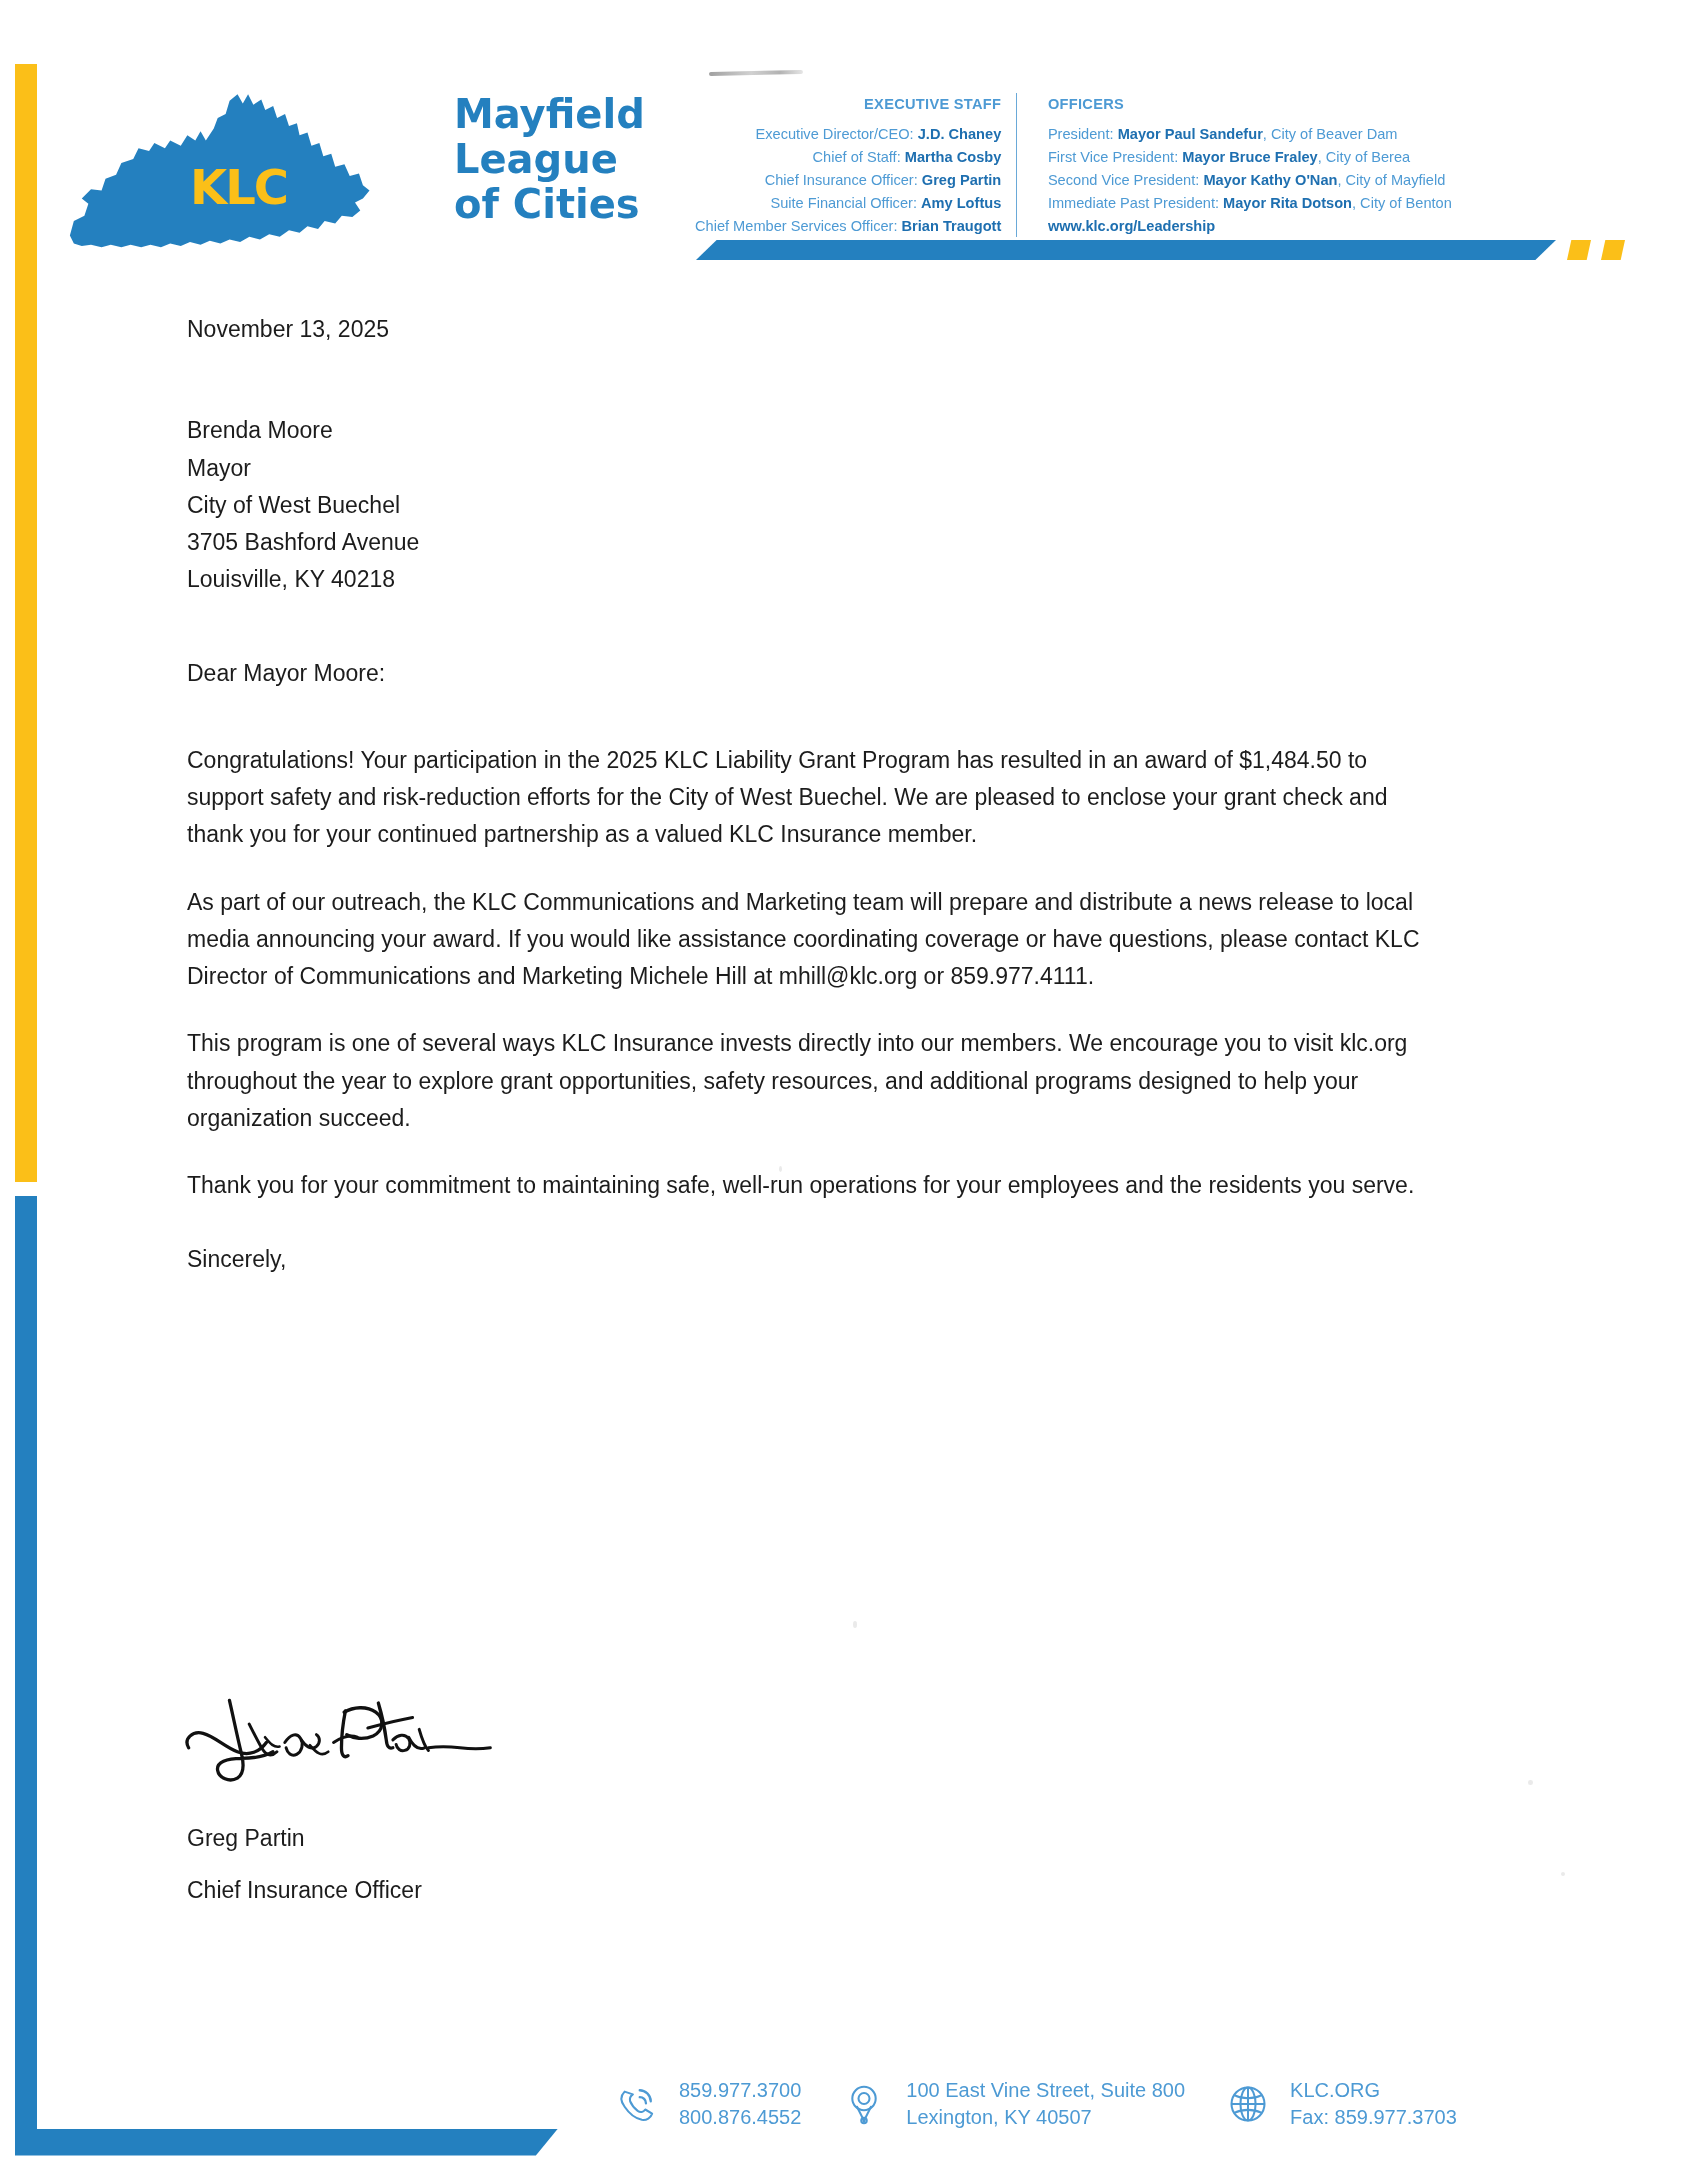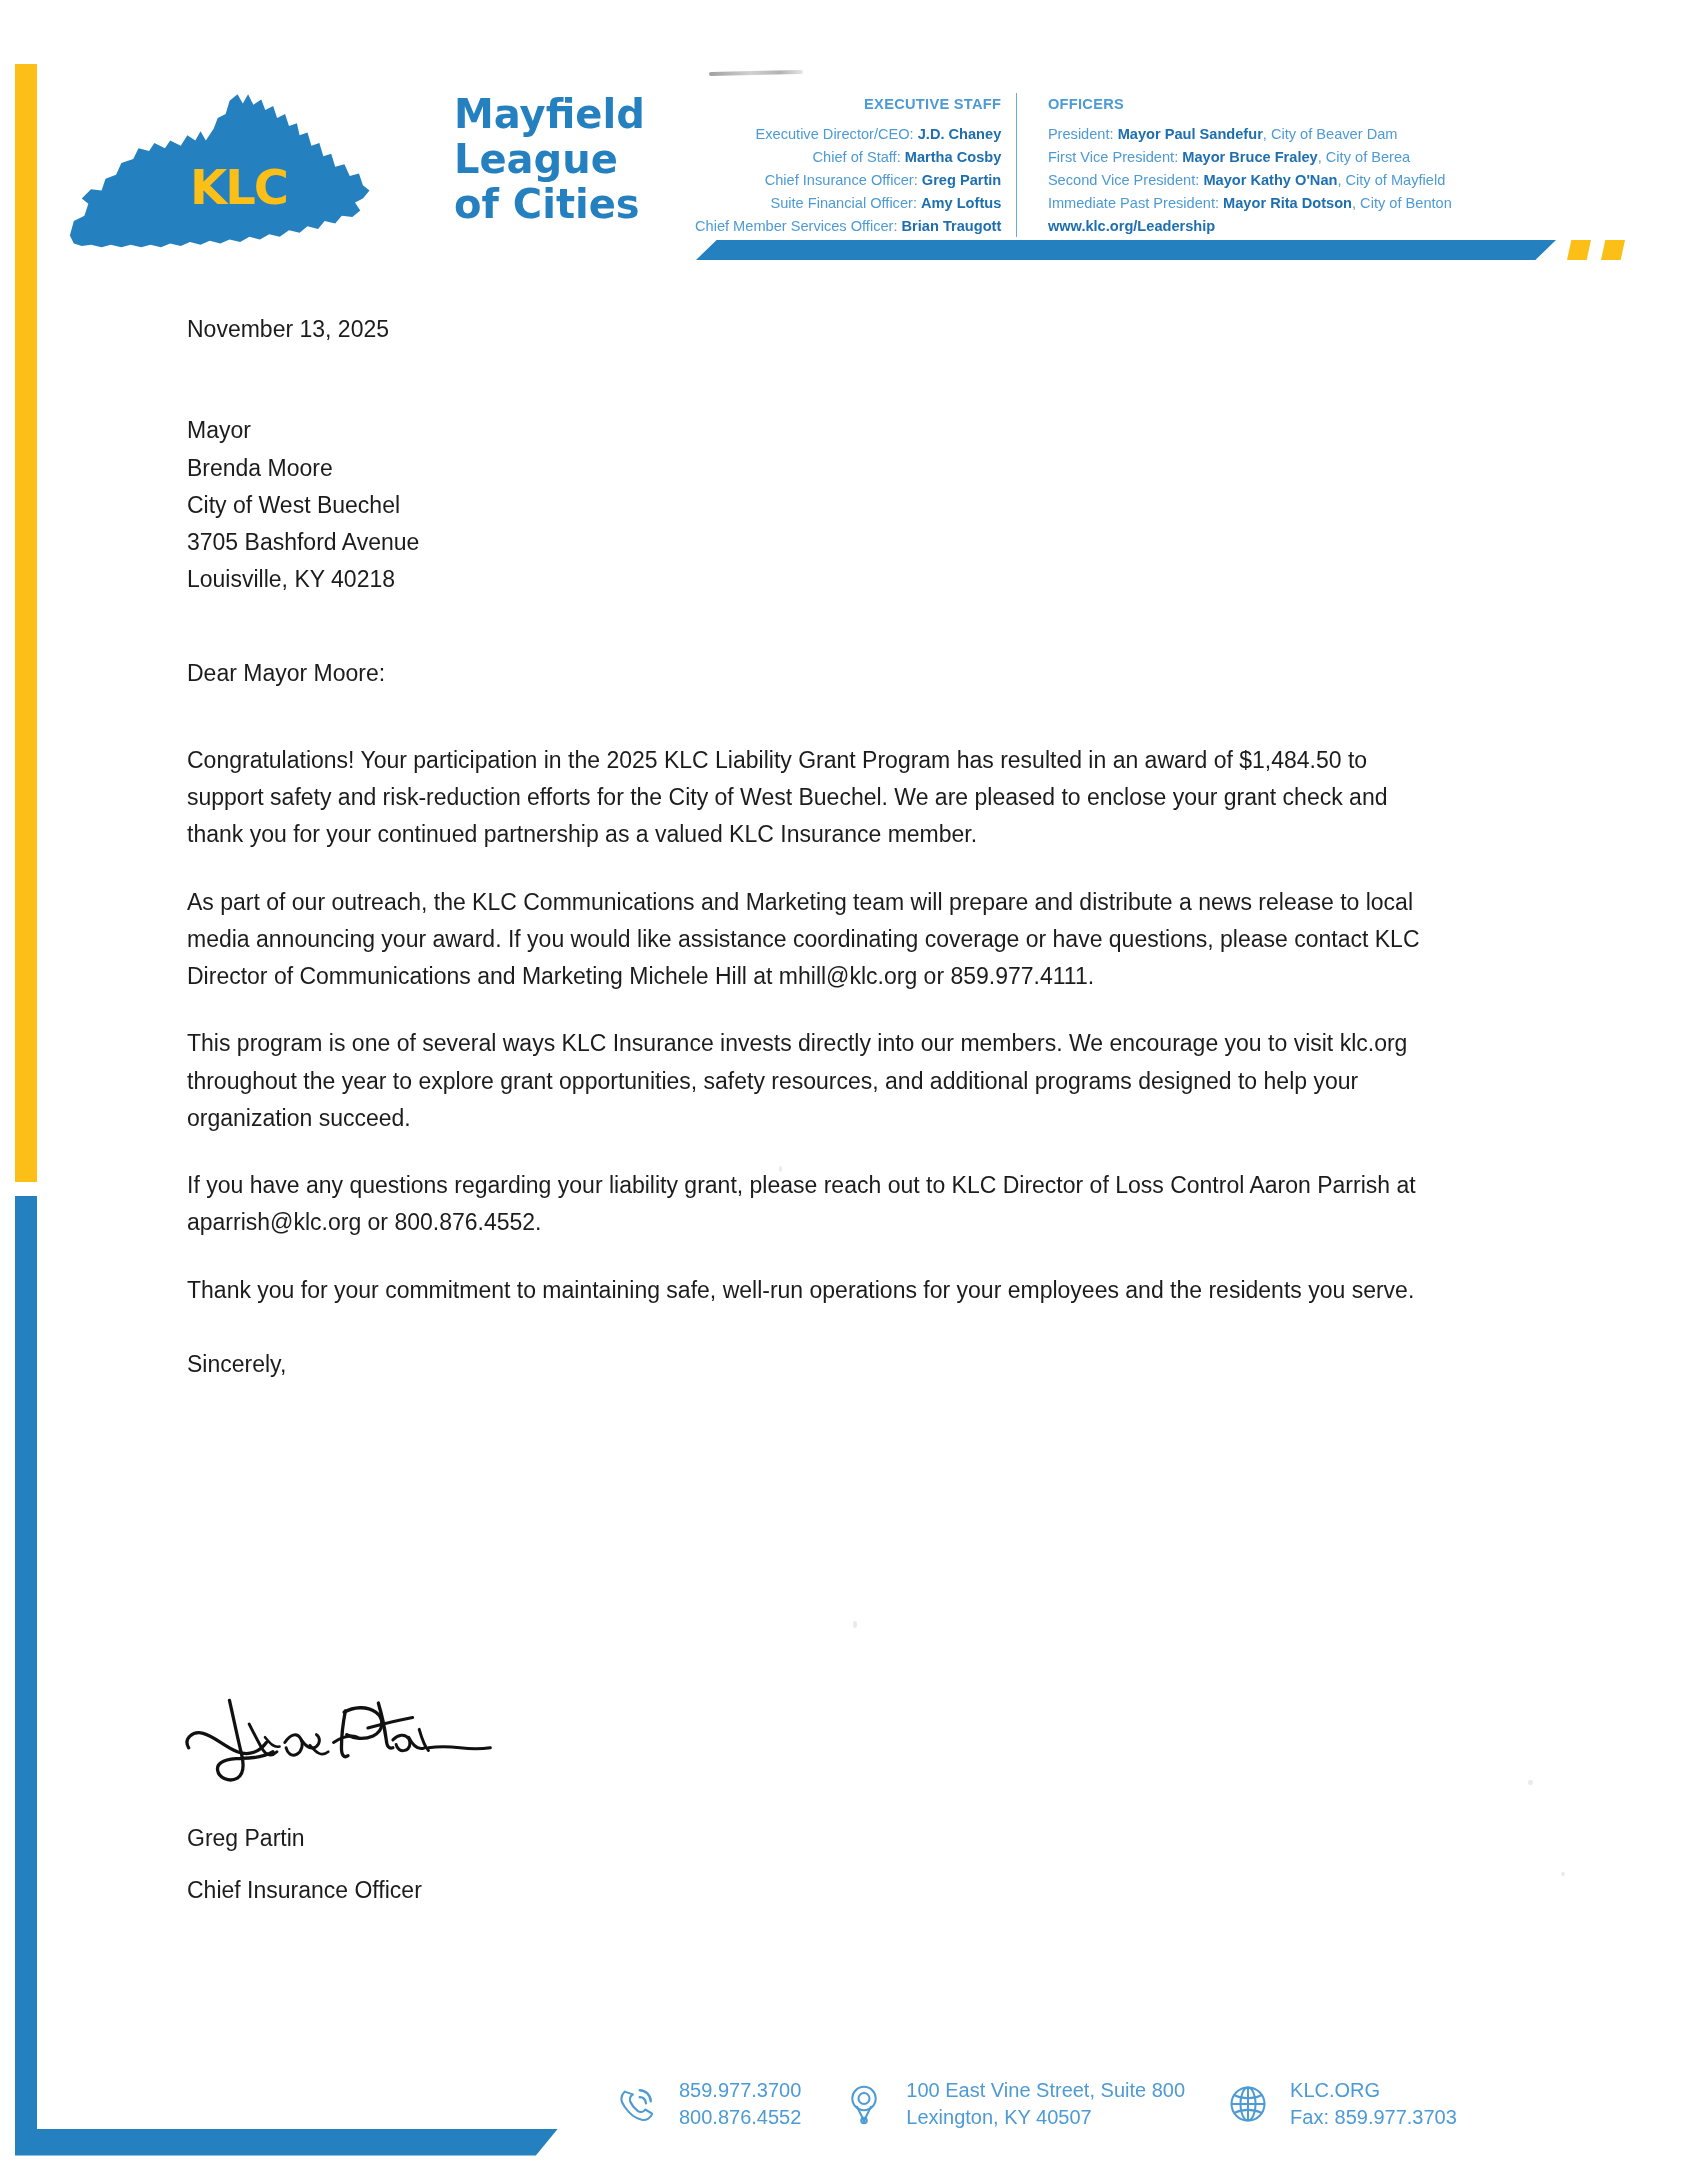--- a/index.html
+++ b/index.html
@@ -279,33 +279,32 @@
 
     <div class="header-rule-blue"></div>
     <div class="header-accent one"></div>
     <div class="header-accent two"></div>
   </div>
 
   <div class="letter">
     <div class="date-line">November 13, 2025</div>
 
     <div class="addr-block">
+      <div class="addr-line">Brenda Moore</div>
       <div class="addr-line">Mayor</div>
-      <div class="addr-line">Brenda Moore</div>
       <div class="addr-line">City of West Buechel</div>
       <div class="addr-line">3705 Bashford Avenue</div>
       <div class="addr-line">Louisville, KY 40218</div>
     </div>
 
     <div class="salutation">Dear Mayor Moore:</div>
 
     <p>Congratulations! Your participation in the 2025 KLC Liability Grant Program has resulted in an award of $1,484.50 to support safety and risk-reduction efforts for the City of West Buechel. We are pleased to enclose your grant check and thank you for your continued partnership as a valued KLC Insurance member.</p>
     <p>As part of our outreach, the KLC Communications and Marketing team will prepare and distribute a news release to local media announcing your award. If you would like assistance coordinating coverage or have questions, please contact KLC Director of Communications and Marketing Michele Hill at mhill@klc.org or 859.977.4111.</p>
     <p>This program is one of several ways KLC Insurance invests directly into our members. We encourage you to visit klc.org throughout the year to explore grant opportunities, safety resources, and additional programs designed to help your organization succeed.</p>
-    <p>If you have any questions regarding your liability grant, please reach out to KLC Director of Loss Control Aaron Parrish at aparrish@klc.org or 800.876.4552.</p>
     <p>Thank you for your commitment to maintaining safe, well-run operations for your employees and the residents you serve.</p>
 
     <div class="closing">Sincerely,</div>
   </div>
 
   <div class="sig-block">
     <svg class="signature-svg" width="344" height="112" viewBox="0 0 520 170">
       <g fill="none" stroke="#111111" stroke-linecap="round" stroke-linejoin="round">
         <path d="M12 112 C4 98 18 86 34 90 C52 95 66 110 86 118 C104 125 120 118 130 104" stroke-width="5"></path>
         <path d="M74 40 C80 66 86 96 92 120 C97 140 96 152 86 158 C74 165 58 158 56 146

